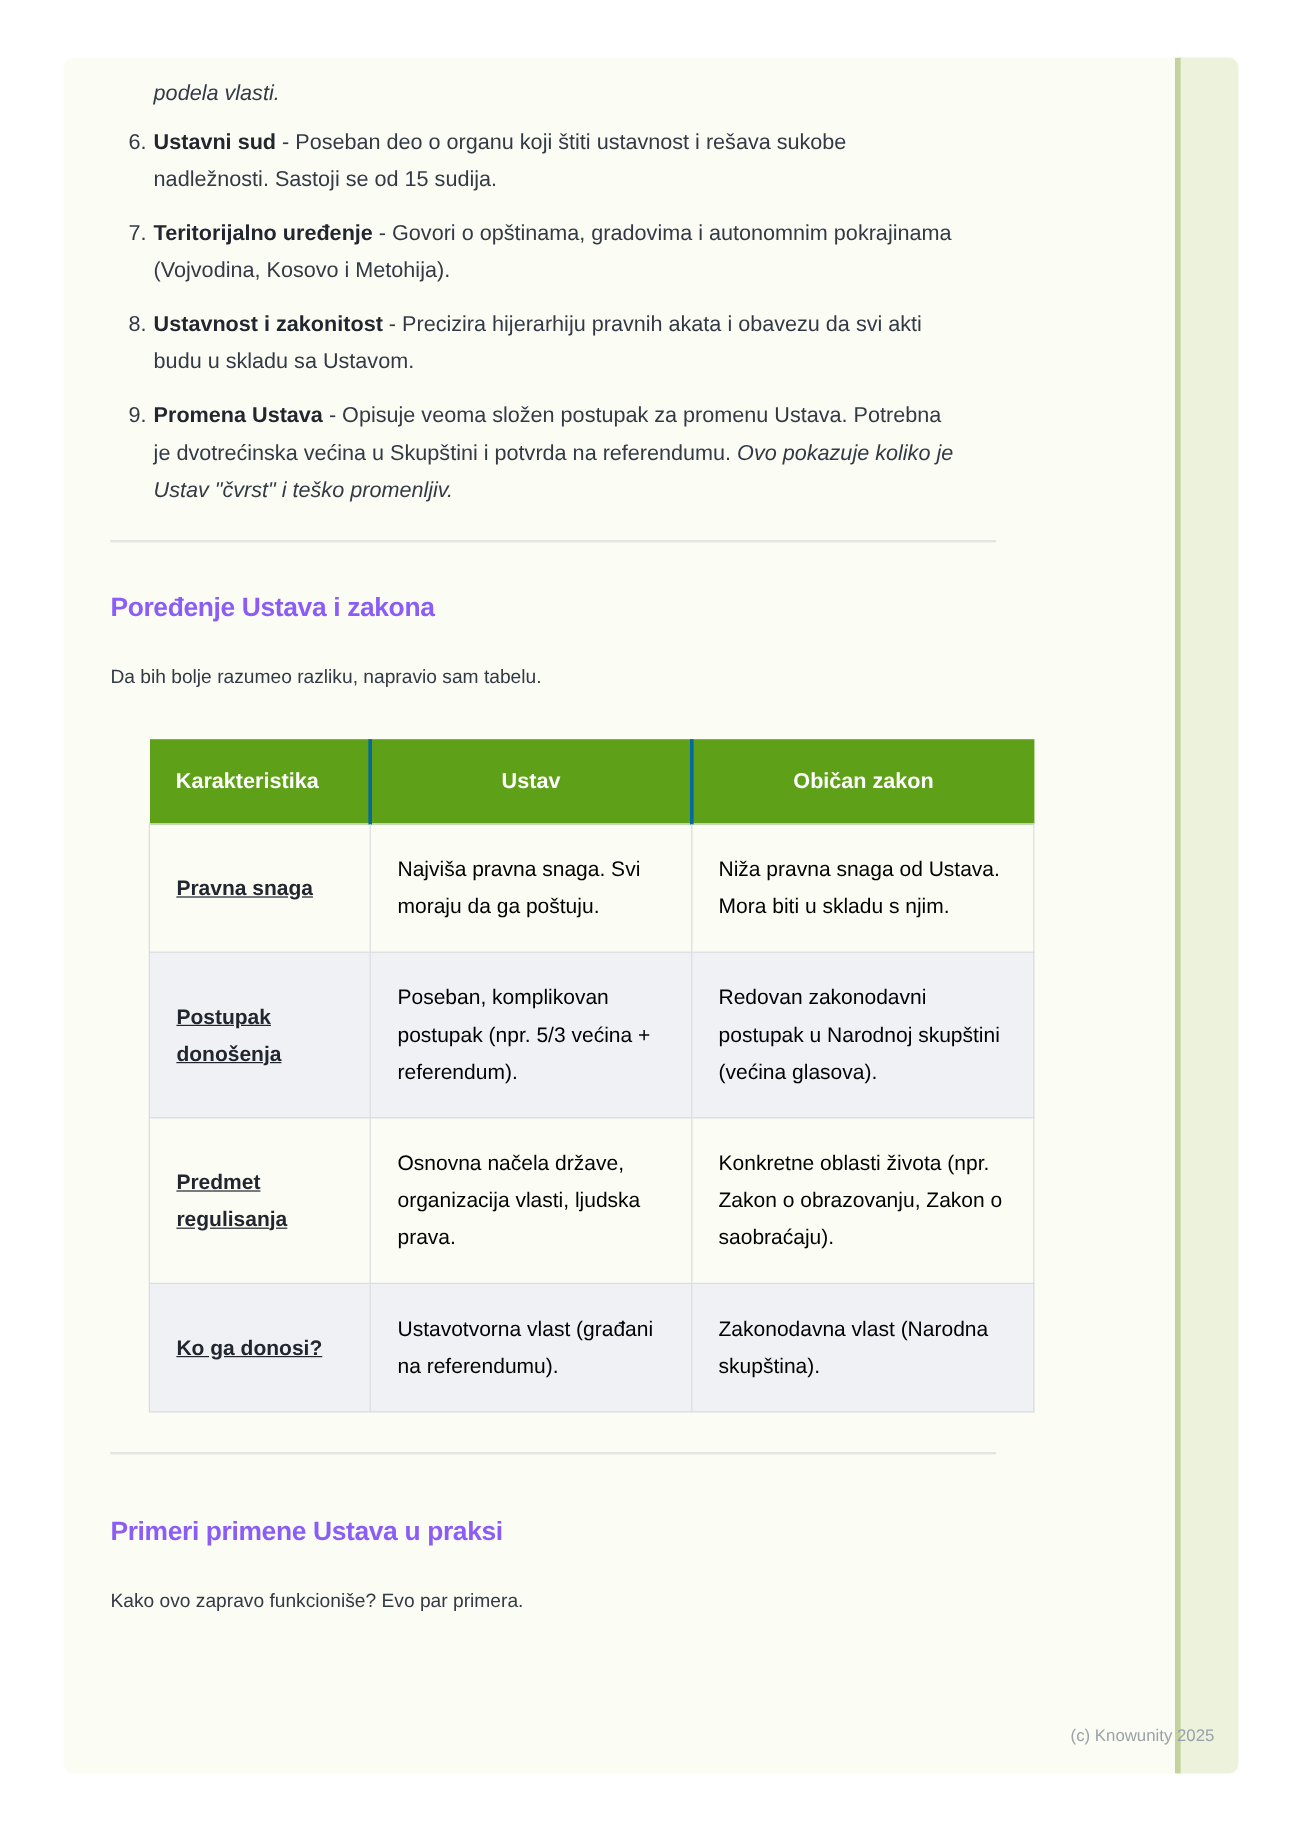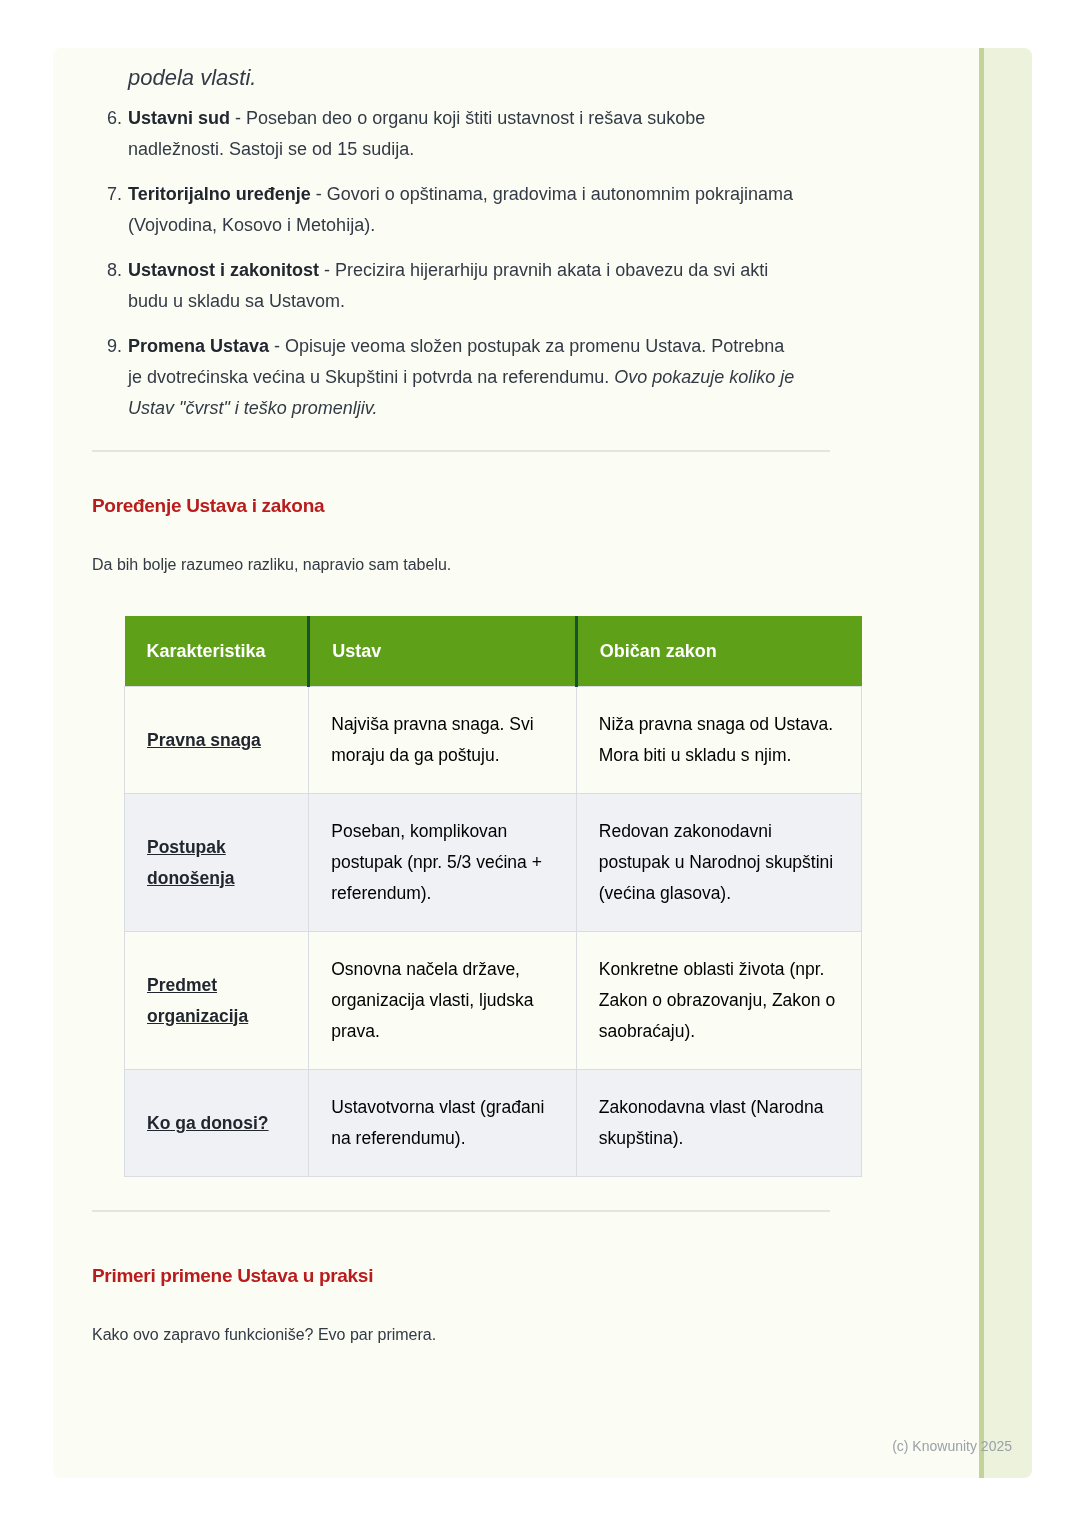--- a/index.html
+++ b/index.html
@@ -29,21 +29,21 @@
     z-index: 0;
   }
   .content {
     position: absolute;
     left: 39px; top: 14px;
     width: 738px;
     z-index: 1;
   }
   .continuation {
     font-style: italic;
-    font-size: 22px;
+    font-size: 18px;
     line-height: 31px;
     margin: 0 0 10px 36px;
   }
   ol.notes-list { list-style: none; margin: 0; padding: 0; }
   .list-item {
     display: flex;
     font-size: 18px;
     line-height: 31px;
     margin-bottom: 14px;
   }
@@ -58,24 +58,24 @@
     padding-right: 30px;
   }
   .term { font-weight: bold; color: #22272f; }
   .tail { font-style: italic; }
   hr.divider {
     border: none;
     border-top: 2px solid #e4e5e0;
     margin: 26px 0 0 0;
   }
   h2.section-heading {
-    font-size: 19px;
+    font-size: 22px;
     line-height: 31px;
     font-weight: bold;
-    color: #b91c1c;
+    color: #8b5cf6;
     letter-spacing: -0.3px;
     margin: 38px 0 0 0;
   }
   p.intro {
     font-size: 16px;
     line-height: 31px;
     margin: 28px 0 0 0;
   }
   table.cmp-table {
     width: 100%;
@@ -85,21 +85,21 @@
   }
   .cmp-table th {
     background: #5ea017;
     color: #ffffff;
     font-size: 18px;
     font-weight: bold;
     text-align: left;
     padding: 24px 22px;
     line-height: 22px;
   }
-  .cmp-table th + th { border-left: 3px solid #14532d; }
+  .cmp-table th + th { border-left: 3px solid #0369a1; text-align: center; }
   .cmp-table td {
     border: 1px solid #d9dce1;
     padding: 22px;
     font-size: 17.5px;
     line-height: 31px;
     vertical-align: middle;
     color: #000000;
   }
   .cmp-table tbody tr:nth-child(even) td { background: #eff1f5; }
   .cmp-table td.c0 { font-weight: bold; color: #22272f; text-decoration: underline; }
@@ -170,21 +170,21 @@
     <td class="c2">Niža pravna snaga od Ustava. Mora biti u skladu s njim.</td>
   </tr>
 
   <tr class="table-row">
     <td class="c0">Postupak donošenja</td>
     <td class="c1">Poseban, komplikovan postupak (npr. 5/3 većina + referendum).</td>
     <td class="c2">Redovan zakonodavni postupak u Narodnoj skupštini (većina glasova).</td>
   </tr>
 
   <tr class="table-row">
-    <td class="c0">Predmet organizacija</td>
+    <td class="c0">Predmet regulisanja</td>
     <td class="c1">Osnovna načela države, organizacija vlasti, ljudska prava.</td>
     <td class="c2">Konkretne oblasti života (npr. Zakon o obrazovanju, Zakon o saobraćaju).</td>
   </tr>
 
   <tr class="table-row">
     <td class="c0">Ko ga donosi?</td>
     <td class="c1">Ustavotvorna vlast (građani na referendumu).</td>
     <td class="c2">Zakonodavna vlast (Narodna skupština).</td>
   </tr>
 </tbody>

